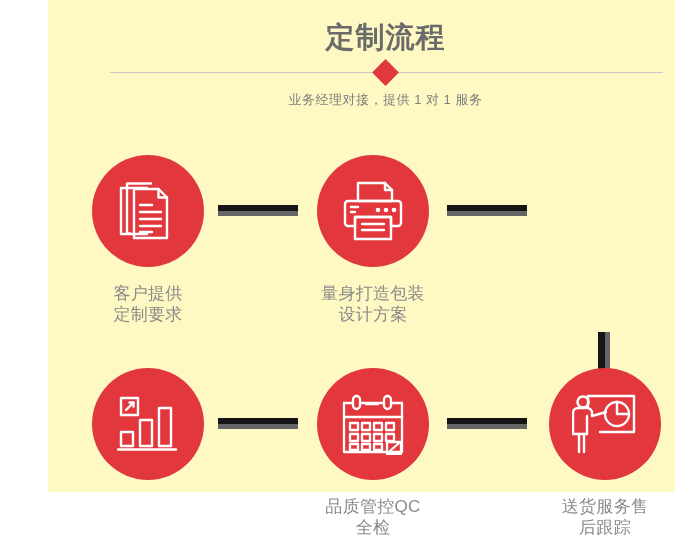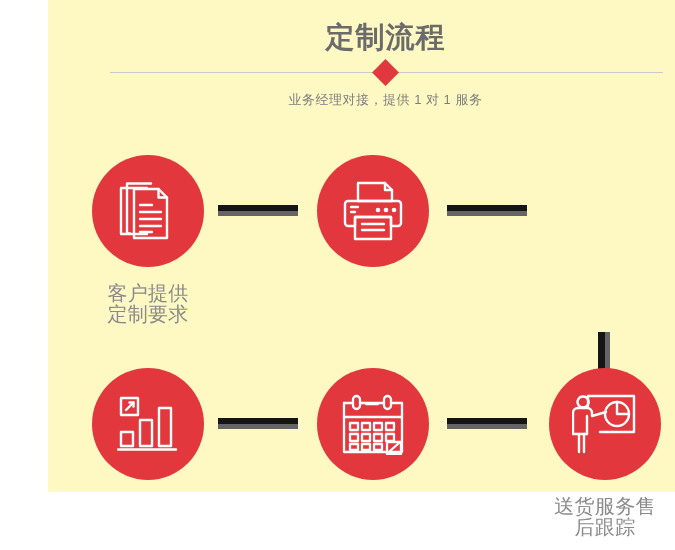--- a/index.html
+++ b/index.html
@@ -94,21 +94,21 @@
     border-radius: 50%;
     background: #e2383d;
     display: flex;
     align-items: center;
     justify-content: center;
   }
   .circle svg { display: block; }
 
   .step-label {
     margin-top: 16px;
-    font-size: 20px;
+    font-size: 17px;
     line-height: 21px;
     color: #8a8a8a;
     white-space: pre-line;
     letter-spacing: 0.3px;
   }
 
   
   .conn-h {
     position: absolute;
     width: 80px;
@@ -220,20 +220,22 @@
             <path d="M11 32 h4"></path>
             <circle cx="38" cy="30" r="2.3" fill="#ffffff" stroke="none"></circle>
             <circle cx="46" cy="30" r="2.3" fill="#ffffff" stroke="none"></circle>
             <circle cx="54" cy="30" r="2.3" fill="#ffffff" stroke="none"></circle>
             <path d="M15 37 h36 v22 H15 Z"></path>
             <path d="M22 44 h22"></path>
             <path d="M22 50 h22"></path>
           </svg>
         </span>
       </div>
+      <div class="step-label">量身打造包装
+设计方案</div>
     </div>
 
 
     <div class="step r2 c1">
       <div class="circle">
         <span>
           <svg width="62" height="60" viewBox="0 0 62 60" fill="none" stroke="#ffffff" stroke-width="2.4" stroke-linejoin="round" stroke-linecap="round">
             <rect x="4" y="4" width="17" height="17"></rect>
             <path d="M9 16 L16.5 8.5"></path>
             <path d="M12.5 8.5 H16.5 V12.5"></path>
@@ -265,20 +267,22 @@
             <rect x="34" y="41" width="8" height="7"></rect>
             <rect x="46" y="41" width="8" height="7"></rect>
             <rect x="10" y="51" width="8" height="6"></rect>
             <rect x="22" y="51" width="8" height="6"></rect>
             <rect x="34" y="51" width="8" height="6"></rect>
             <path d="M47 49 h14 v12 H47 Z"></path>
             <path d="M50 58 L59 50"></path>
           </svg>
         </span>
       </div>
+      <div class="step-label">品质管控QC
+全检</div>
     </div>
 
     <div class="step r2 c3">
       <div class="circle">
         <span>
           <svg width="66" height="64" viewBox="0 0 66 64" fill="none" stroke="#ffffff" stroke-width="2.4" stroke-linejoin="round" stroke-linecap="round">
             <path d="M16 4 h46 v36 H28"></path>
             <path d="M16 4 v10"></path>
             <circle cx="45" cy="22" r="12"></circle>
             <path d="M45 22 V10 M45 22 L57 22"></path>

